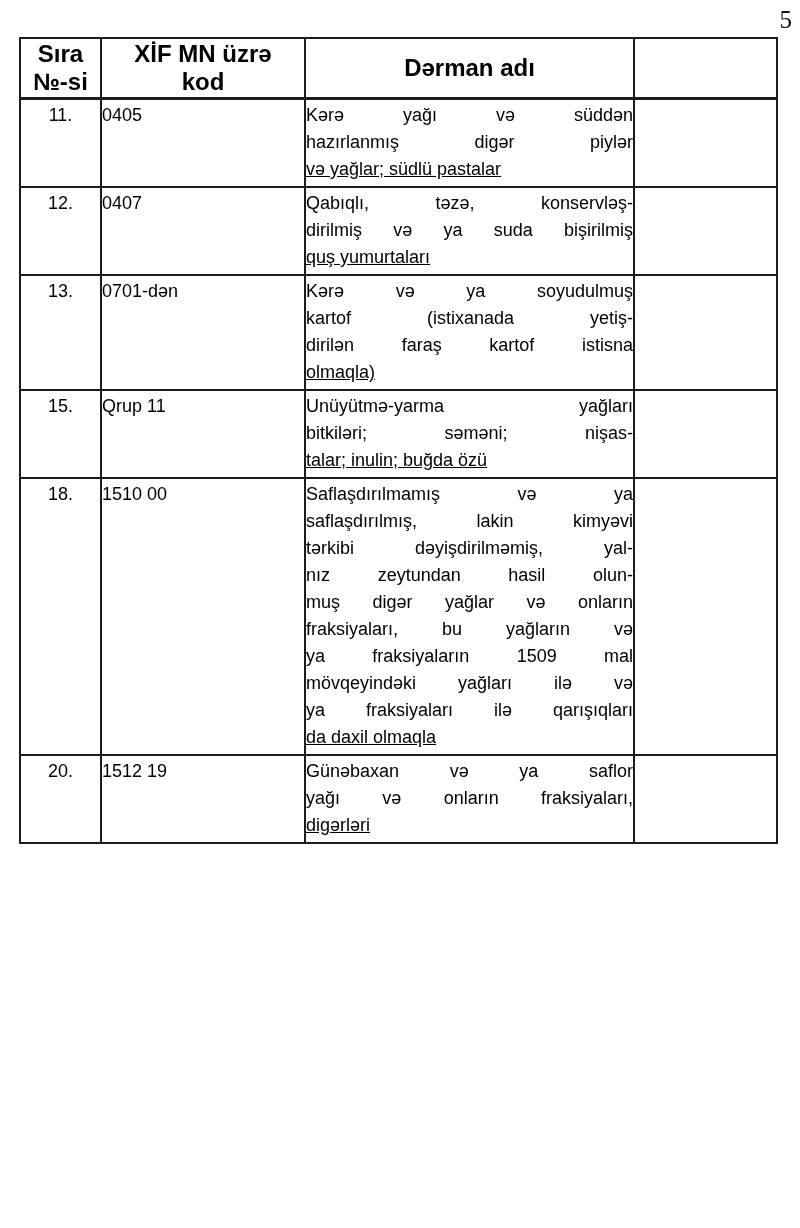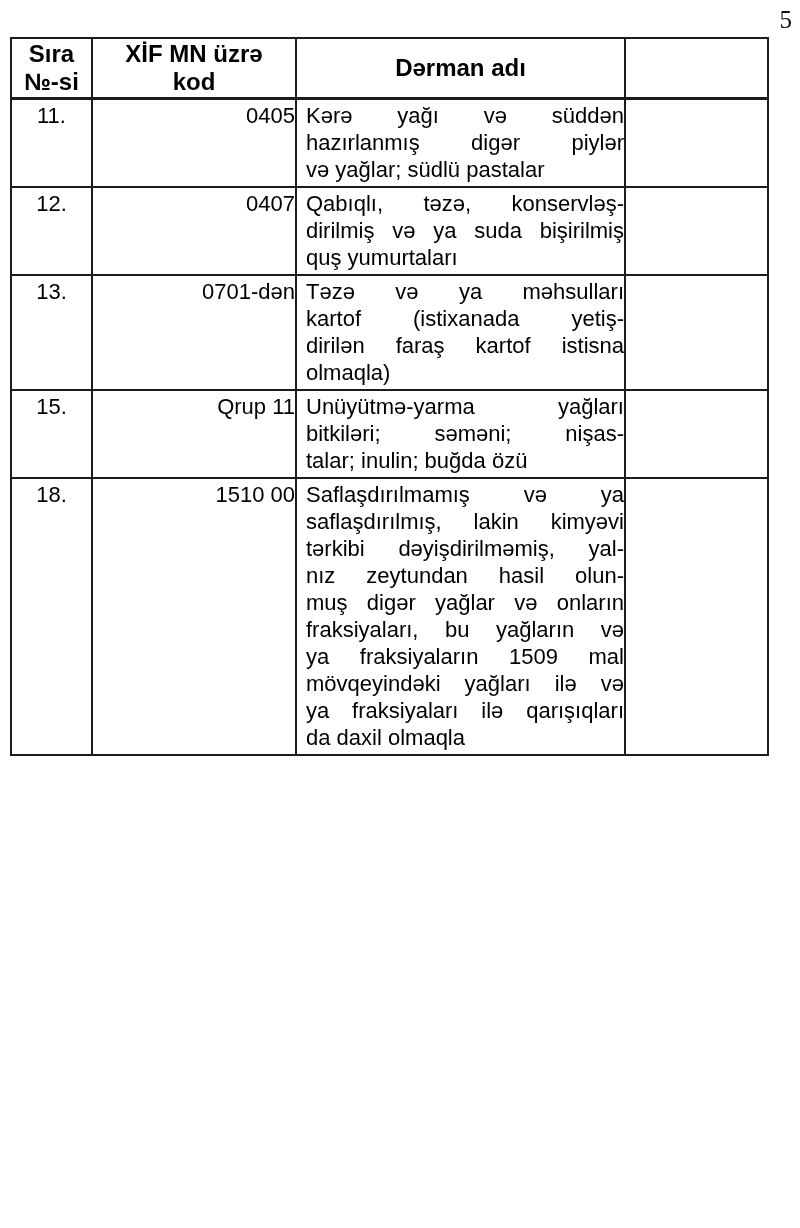--- a/index.html
+++ b/index.html
@@ -20,21 +20,21 @@
     position: absolute;
     top: 6px;
     right: 8px;
     font-family: "Liberation Serif", serif;
     font-size: 25px;
     line-height: 28px;
     color: #111111;
   }
   table.goods {
     position: absolute;
-    left: 10px;
+    left: 19px;
     top: 37px;
     width: 757px;
     border-collapse: collapse;
     table-layout: fixed;
   }
   table.goods col.c1 { width: 81px; }
   table.goods col.c2 { width: 204px; }
   table.goods col.c3 { width: 329px; }
   table.goods col.c4 { width: 143px; }
   table.goods th, table.goods td {
@@ -46,45 +46,45 @@
     font-weight: bold;
     font-size: 24px;
     line-height: 28px;
     text-align: center;
     vertical-align: middle;
     height: 56px;
     padding: 1px 2px;
   }
   table.goods td {
     vertical-align: top;
-    font-size: 22px;
+    font-size: 18px;
     line-height: 27px;
     padding: 2px 0 3px 0;
   }
   td.c-no {
     text-align: center;
     padding-left: 2px;
   }
   td.c-code {
-    text-align: right;
+    text-align: left;
     padding-left: 12px;
     padding-right: 4px;
   }
   td.c-name {
     padding-left: 10px;
     padding-right: 8px;
   }
   .jline {
     text-align: justify;
     text-align-last: justify;
-    margin-left: 9px;
   }
   .jline.last {
     text-align: left;
     text-align-last: left;
+    text-decoration: underline;
   }
 </style>
 </head>
 <body>
 
 <div class="page">
 
   <div class="page-number">5</div>
 
   <table class="goods">
@@ -130,21 +130,21 @@
             <div class="jline">Qabıqlı, təzə, konservləş-</div>
             <div class="jline">dirilmiş və ya suda bişirilmiş</div>
             <div class="jline last">quş yumurtaları</div>
           </td>
           <td class="c-extra"></td>
         </tr>
         <tr>
           <td class="c-no">13.</td>
           <td class="c-code">0701-dən</td>
           <td class="c-name">
-            <div class="jline">Təzə və ya məhsulları</div>
+            <div class="jline">Kərə və ya soyudulmuş</div>
             <div class="jline">kartof (istixanada yetiş-</div>
             <div class="jline">dirilən faraş kartof istisna</div>
             <div class="jline last">olmaqla)</div>
           </td>
           <td class="c-extra"></td>
         </tr>
         <tr>
           <td class="c-no">15.</td>
           <td class="c-code">Qrup 11</td>
           <td class="c-name">
@@ -164,16 +164,26 @@
             <div class="jline">nız zeytundan hasil olun-</div>
             <div class="jline">muş digər yağlar və onların</div>
             <div class="jline">fraksiyaları, bu yağların və</div>
             <div class="jline">ya fraksiyaların 1509 mal</div>
             <div class="jline">mövqeyindəki yağları ilə və</div>
             <div class="jline">ya fraksiyaları ilə qarışıqları</div>
             <div class="jline last">da daxil olmaqla</div>
           </td>
           <td class="c-extra"></td>
         </tr>
+        <tr>
+          <td class="c-no">20.</td>
+          <td class="c-code">1512 19</td>
+          <td class="c-name">
+            <div class="jline">Günəbaxan və ya saflor</div>
+            <div class="jline">yağı və onların fraksiyaları,</div>
+            <div class="jline last">digərləri</div>
+          </td>
+          <td class="c-extra"></td>
+        </tr>
       </tbody>
   </table>
 
 </div>
 
 </body></html>

